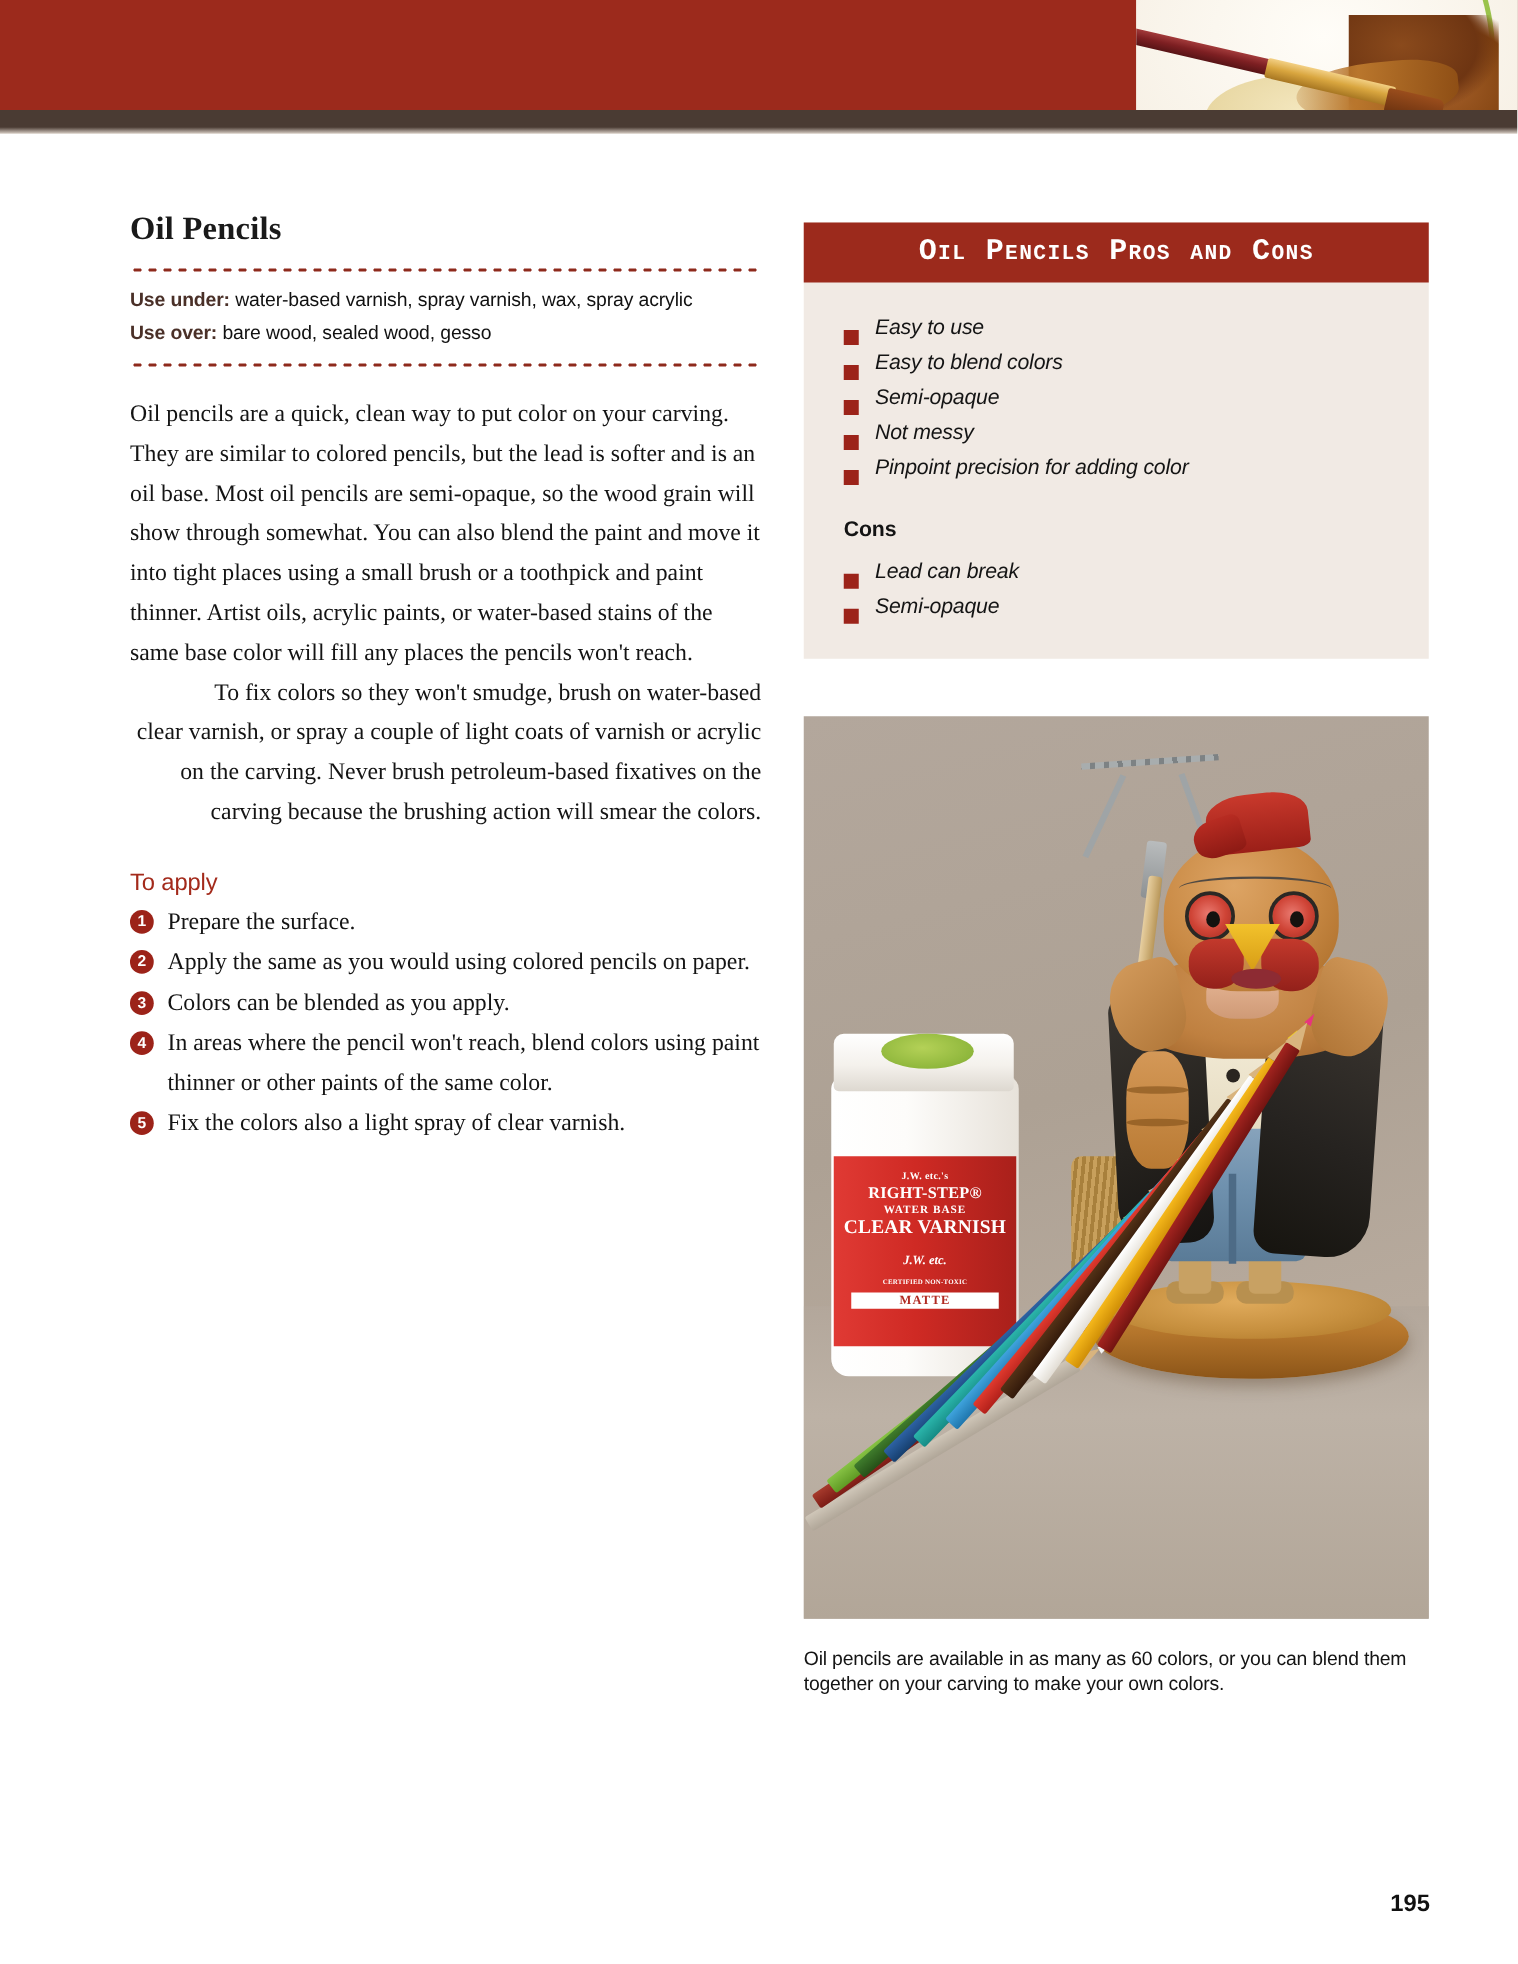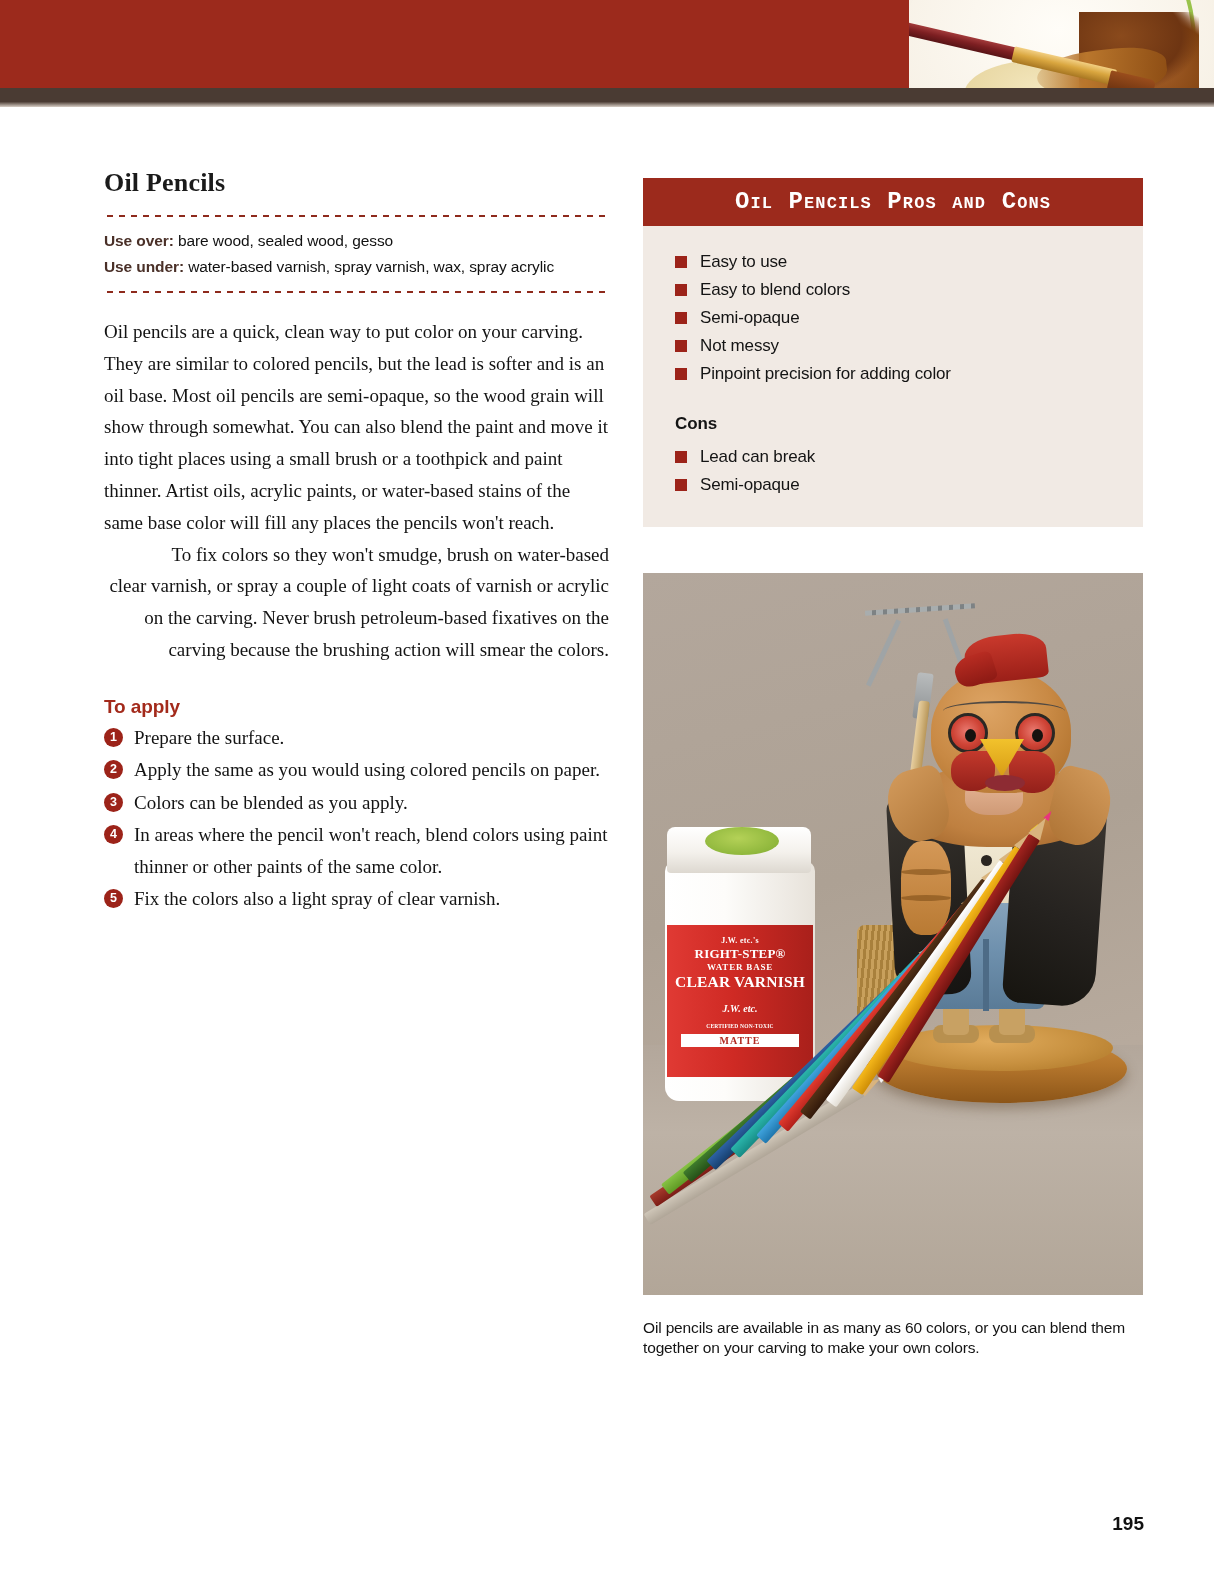--- a/index.html
+++ b/index.html
@@ -91,21 +91,21 @@
   .use-line b { color: #4a3028; font-weight: 700; }
 
   .body-para {
     font-family: "Liberation Serif", serif;
     font-size: 19px; line-height: 31.8px; color: #141414;
     margin-top: 22px; text-align: left;
   }
   .body-para.indent { text-indent: 26px; margin-top: 0; text-align: right; }
 
   .sub-head {
-    color: #a32a1b; font-weight: 700; font-size: 19px;
+    color: #a32a1b; font-weight: 400; font-size: 19px;
     margin-top: 30px; margin-bottom: 4px; letter-spacing: -.1px;
   }
   .steps { list-style: none; }
   .step {
     display: flex; align-items: flex-start;
     font-family: "Liberation Serif", serif;
     font-size: 19px; line-height: 31.5px; color: #141414;
     margin-bottom: 1px;
   }
   .step-num {
@@ -128,23 +128,24 @@
     font-size: 24px; font-weight: 700; font-variant: small-caps;
     letter-spacing: 1.1px;
   }
   .pc-body { padding: 22px 30px 28px 32px; }
   .pc-group-title {
     font-size: 17px; font-weight: 700; color: #141414;
     margin-bottom: 9px; letter-spacing: -.1px;
   }
   .pc-group-title.cons { margin-top: 26px; }
   .pc-item {
-    display: flex; align-items: flex-start;
+    display: flex; align-items: flex-end;
     font-size: 17px; color: #141414; line-height: 28px;
     letter-spacing: -.15px;
+    font-style: italic;
   }
   .pc-bullet {
     flex: 0 0 auto; width: 12px; height: 12px; background: #9c2319;
     margin-top: 8px; margin-right: 13px;
   }
 
   
   .photo-wrap { position: absolute; left: 643px; top: 573px; width: 500px; height: 722px; }
   .photo {
     position: absolute; inset: 0; overflow: hidden;
@@ -388,24 +389,24 @@
     <div class="hp-brush-ferrule"></div>
     <div class="hp-brush-tip"></div>
   </div>
   <div class="header-rule-dark"></div>
 
   <div class="left-col">
     <div class="section-title">Oil Pencils</div>
     <div class="dot-rule"></div>
 
     <div class="use-line">
-      <b>Use over:</b><span> bare wood, sealed wood, gesso</span>
+      <b>Use under:</b><span> water-based varnish, spray varnish, wax, spray acrylic</span>
     </div>
     <div class="use-line">
-      <b>Use under:</b><span> water-based varnish, spray varnish, wax, spray acrylic</span>
+      <b>Use over:</b><span> bare wood, sealed wood, gesso</span>
     </div>
     <div class="dot-rule bottom"></div>
 
     <p class="body-para">Oil pencils are a quick, clean way to put color on your carving. They are similar to colored pencils, but the lead is softer and is an oil base. Most oil pencils are semi-opaque, so the wood grain will show through somewhat. You can also blend the paint and move it into tight places using a small brush or a toothpick and paint thinner. Artist oils, acrylic paints, or water-based stains of the same base color will fill any places the pencils won't reach.</p>
     <p class="body-para indent">To fix colors so they won't smudge, brush on water-based clear varnish, or spray a couple of light coats of varnish or acrylic on the carving. Never brush petroleum-based fixatives on the carving because the brushing action will smear the colors.</p>
 
     <div class="sub-head">To apply</div>
     <div class="steps">
       <div class="step">
         <span class="step-num">1</span>

